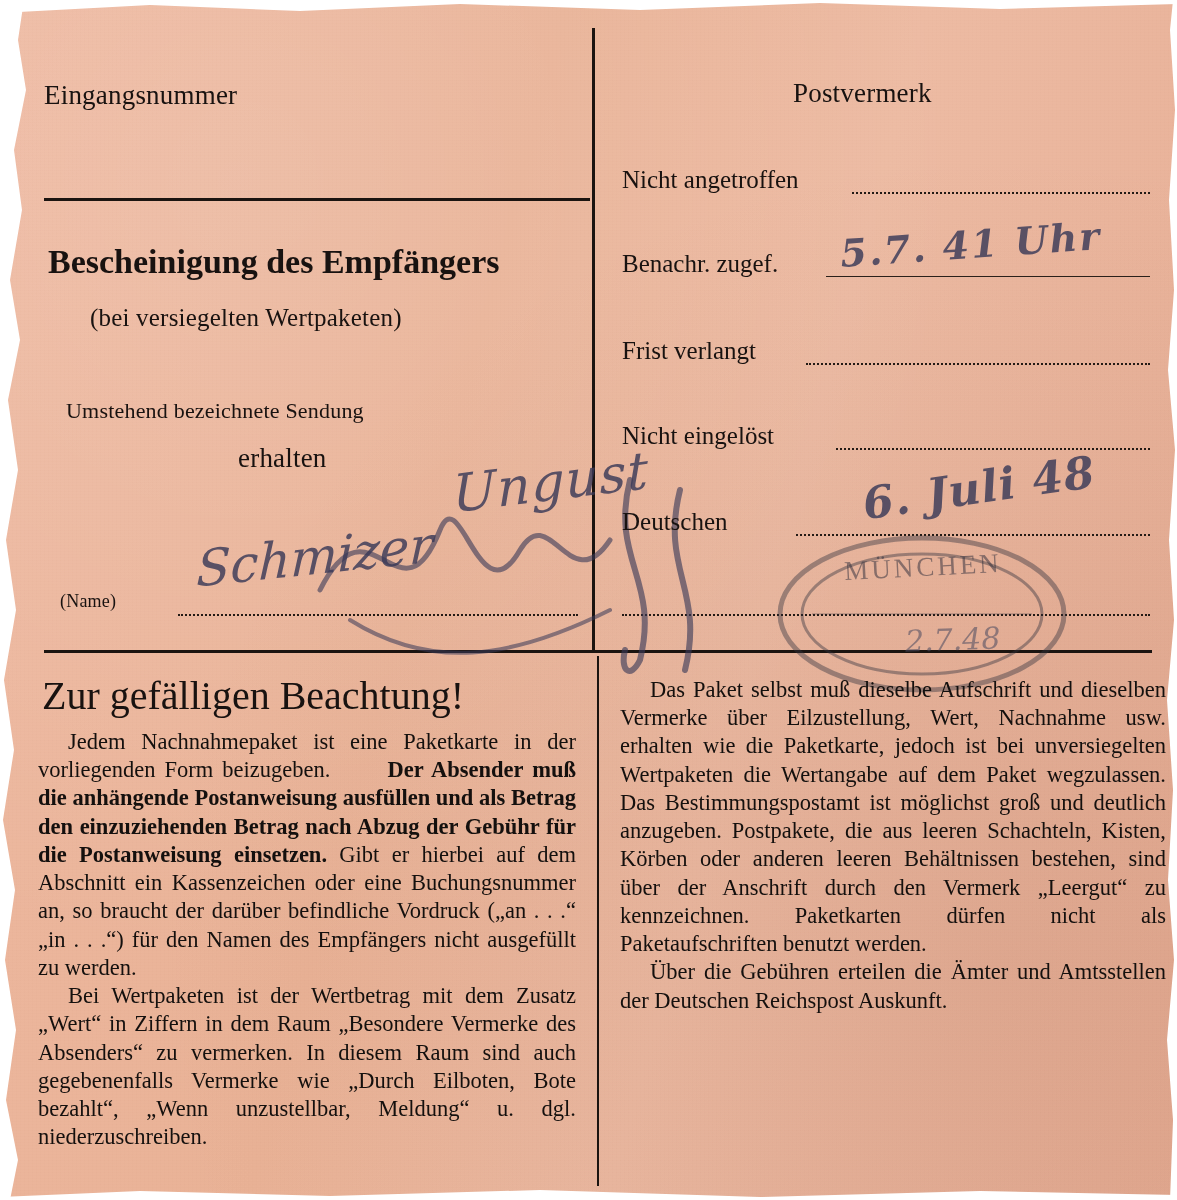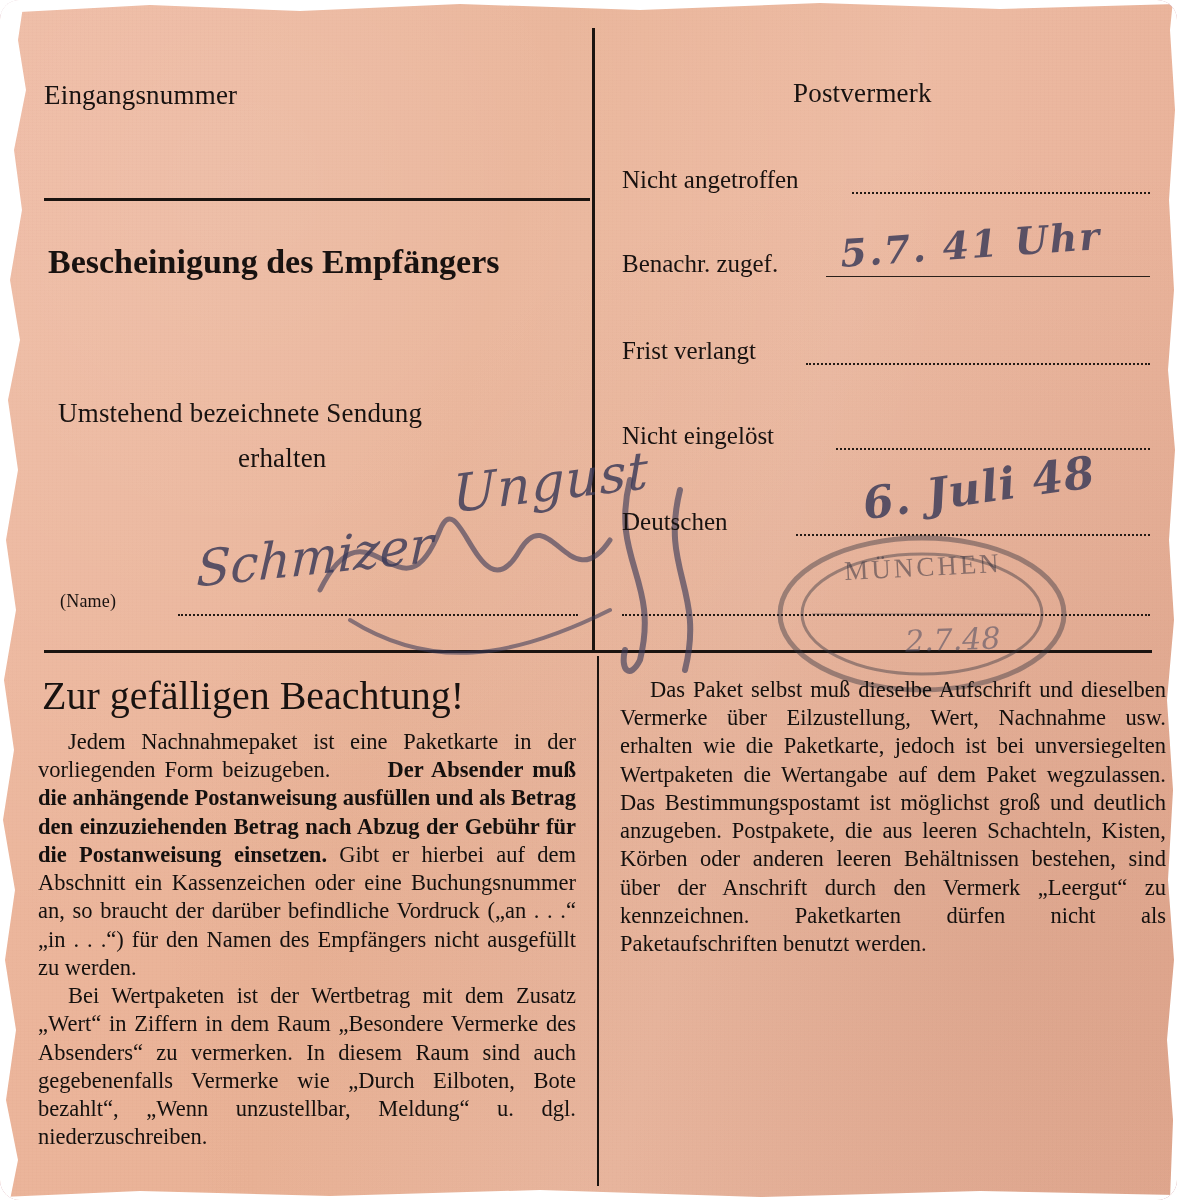--- a/index.html
+++ b/index.html
@@ -9,21 +9,20 @@
   }
   body {
     font-family: "Liberation Serif", serif;
   }
   .page {
     position: relative;
     width: 1177px;
     height: 1200px;
     overflow: hidden;
     background: #c4b5fd;
-    border-radius: 20px;
   }
   
   .paper {
     position: absolute;
     inset: 0;
     background:
       radial-gradient(ellipse at 20% 15%, rgba(255,255,255,0.13), rgba(255,255,255,0) 55%),
       radial-gradient(ellipse at 85% 80%, rgba(120,60,40,0.10), rgba(255,255,255,0) 60%),
       linear-gradient(105deg, #eeb9a1 0%, #e9b296 38%, #edbba3 62%, #e6ad94 100%);
   }
@@ -102,21 +101,21 @@
   .lbl-eingang { left: 44px; top: 80px; font-size: 27px; }
   .lbl-postvermerk { left: 793px; top: 78px; font-size: 27px; }
 
   .h-besch {
     left: 48px; top: 243px;
     font-size: 34px;
     font-weight: bold;
     letter-spacing: 0px;
   }
   .sub-besch { left: 90px; top: 304px; font-size: 25px; }
-  .umstehend { left: 58px; top: 398px; font-size: 27px; }
+  .umstehend { left: 66px; top: 398px; font-size: 22px; }
   .erhalten { left: 238px; top: 443px; font-size: 27px; }
   .name-lbl { left: 60px; top: 591px; font-size: 18px; }
 
   .pv { position: absolute; font-size: 25px; color: #181210; }
   .pv-1 { left: 622px; top: 166px; }
   .pv-2 { left: 622px; top: 250px; }
   .pv-3 { left: 622px; top: 337px; }
   .pv-4 { left: 622px; top: 422px; }
   .pv-5 { left: 622px; top: 508px; }
 
@@ -224,20 +223,21 @@
   <div class="paper"></div>
   <div class="grain"></div>
 
   <div class="rule hline-1"></div>
   <div class="rule hline-2"></div>
   <div class="rule vline-1"></div>
   <div class="rule vline-2"></div>
 
   <div class="t lbl-eingang">Eingangsnummer</div>
   <div class="t h-besch">Bescheinigung des Empfängers</div>
+  <div class="t sub-besch">(bei versiegelten Wertpaketen)</div>
   <div class="t umstehend">Umstehend bezeichnete Sendung</div>
   <div class="t erhalten">erhalten</div>
   <div class="t name-lbl">(Name)</div>
   <div class="dotted" style="left:178px; top:614px; width:400px;"></div>
   <div class="dotted" style="left:622px; top:614px; width:528px;"></div>
 
   <div class="hw hw-august">Ungust</div>
   <div class="hw hw-name">Schmizer</div>
   <svg class="hw-swirl" viewBox="0 0 330 200">
     <path d="M10 120 C 60 20, 90 160, 130 60 C 150 10, 170 150, 210 80 C 240 30, 260 130, 300 70" fill="none" stroke="#3a3a58" stroke-width="5" stroke-linecap="round" opacity="0.75"></path>
@@ -276,19 +276,20 @@
   <div class="hw hw-stamp-date">2.7.48</div>
 
   <div class="t h-zur">Zur gefälligen Beachtung!</div>
 
   <div class="col col-left" id="notice-left">
       <p><span>Jedem Nachnahmepaket ist eine Paketkarte in der vorliegenden Form beizugeben. </span><b>Der Absender muß die anhängende Postanweisung ausfüllen und als Betrag den einzuziehenden Betrag nach Abzug der Gebühr für die Postanweisung einsetzen.</b><span> Gibt er hierbei auf dem Abschnitt ein Kassenzeichen oder eine Buchungsnummer an, so braucht der darüber befindliche Vordruck („an . . .“ „in . . .“) für den Namen des Empfängers nicht ausgefüllt zu werden.</span></p>
       <p><span>Bei Wertpaketen ist der Wertbetrag mit dem Zusatz „Wert“ in Ziffern in dem Raum „Besondere Vermerke des Absenders“ zu vermerken. In diesem Raum sind auch gegebenenfalls Vermerke wie „Durch Eilboten, Bote bezahlt“, „Wenn unzustellbar, Meldung“ u. dgl. niederzuschreiben.</span></p>
     </div>
   <div class="col col-right" id="notice-right">
       <p><span>Das Paket selbst muß dieselbe Aufschrift und dieselben Vermerke über Eilzustellung, Wert, Nachnahme usw. erhalten wie die Paketkarte, jedoch ist bei unversiegelten Wertpaketen die Wertangabe auf dem Paket wegzulassen. Das Bestimmungspostamt ist möglichst groß und deutlich anzugeben. Postpakete, die aus leeren Schachteln, Kisten, Körben oder anderen leeren Behältnissen bestehen, sind über der Anschrift durch den Vermerk „Leergut“ zu kennzeichnen. Paketkarten dürfen nicht als Paketaufschriften benutzt werden.</span></p>
+      <p><span>Über die Gebühren erteilen die Ämter und Amtsstellen der Deutschen Reichspost Auskunft.</span></p>
     </div>
 
   <div class="edge-left"></div>
   <div class="edge-top"></div>
   <div class="edge-right"></div>
   <div class="edge-bottom"></div>
 </div>
 
 </body></html>

